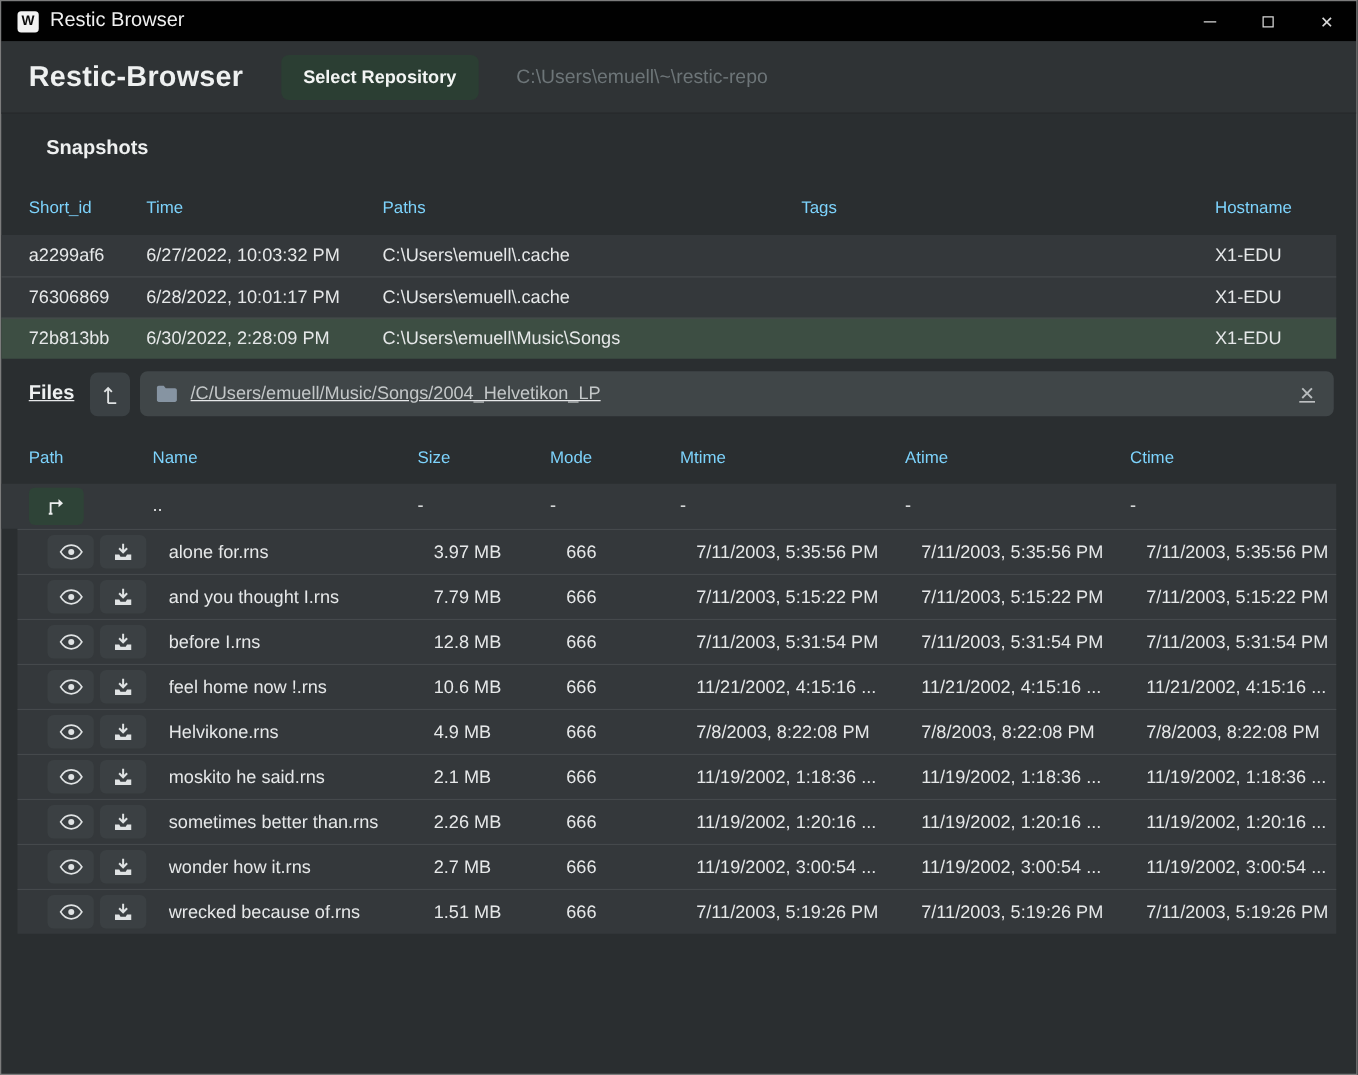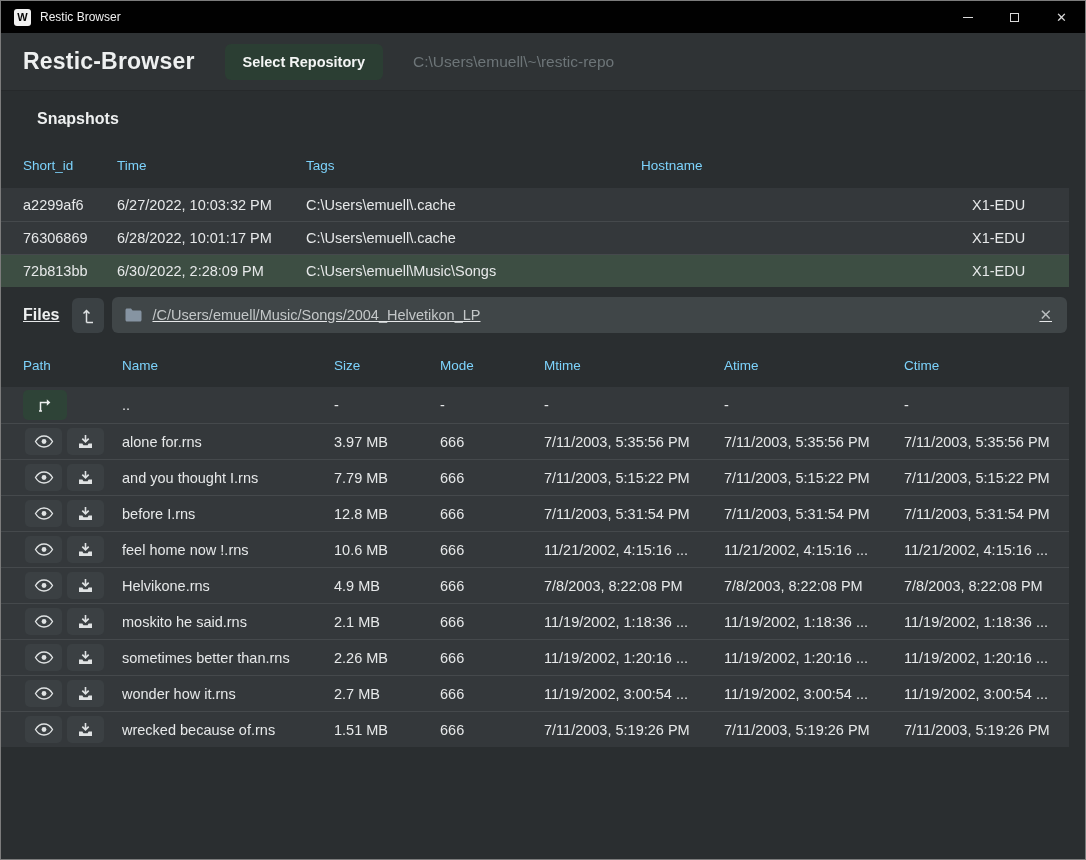--- a/index.html
+++ b/index.html
@@ -9,21 +9,21 @@
     border:1px solid #7c7c7c;
     background:#2a2e30;
     font-family:"Liberation Sans", sans-serif;
     color:#e6e8e9;
     overflow:hidden;
   }
   
   .titlebar { height:32px; background:#010101; display:flex; align-items:center; padding-left:13px; }
   .app-icon { width:17px; height:17px; background:#f2f2f2; border-radius:3px; color:#0a0a0a;
               font-weight:bold; font-size:11px; display:flex; align-items:center; justify-content:center; }
-  .titlebar-title { margin-left:9px; font-size:12px; color:#f0f0f0; }
+  .titlebar-title { margin-left:9px; font-size:16px; color:#f0f0f0; }
   .titlebar-controls { margin-left:auto; display:flex; height:100%; }
   .ctrl { width:47px; height:100%; display:flex; align-items:center; justify-content:center; }
   .min-glyph { width:10px; height:1px; background:#d9d9d9; display:block; }
   .max-glyph { width:9px; height:9px; border:1px solid #d9d9d9; display:block; }
   .close-glyph { font-size:13px; color:#d9d9d9; line-height:1; }
   
   .header { height:58px; background:#2f3335; display:flex; align-items:center; padding:0 22px;
             border-bottom:1px solid #26292b; }
   .app-title { font-size:23px; font-weight:bold; color:#eef0f0; letter-spacing:.2px;text-align:right; }
   .select-repo-btn { margin-left:30px; background:#2b3e33; color:#f3f5f4; font-weight:bold;
@@ -34,21 +34,21 @@
   .section-heading { padding:19px 36px 15px; font-size:16px; font-weight:bold; color:#eef0f0; }
   .snap-grid  { display:grid; grid-template-columns:94px 189px 335px 331px 1fr; padding-left:22px; align-items:center; }
   .files-grid { display:grid; grid-template-columns:99px 212px 106px 104px 180px 180px 1fr; padding-left:22px; align-items:center; }
   .table-header { height:45px; color:#7dd3fc; font-size:13.5px; }
   .files-header { height:44px; }
   .rows { margin-right:16px; }
   .snap-row { height:33px; background:#34383b; font-size:14.5px; cursor:pointer; }
   .snap-row + .snap-row { border-top:1px solid #45494c; }
   .snap-row.selected { background:#3d4e43; }
   .file-row { height:36px; background:#34383b; font-size:14.5px; }
-  .file-row + .file-row { border-top:1px solid #45494c; }
+  .file-row + .file-row { border-top:1px solid #45494c;margin-left:13px; }
   .cell { overflow:hidden; white-space:nowrap; padding-right:10px; }
   .actions { display:flex; align-items:center; }
   
   .files-bar { display:flex; align-items:center; padding:10px 18px 10px 22px;text-decoration:underline; }
   .files-label { font-size:16px; font-weight:bold; color:#eef0f0; }
   .up-btn { margin-left:13px; width:32px; height:35px; border-radius:6px; background:#3b4144;
             border:none; display:flex; align-items:center; justify-content:center; cursor:pointer; }
   .path-bar { flex:1; margin-left:8px; height:36px; background:#404648; border-radius:6px;
               display:flex; align-items:center; padding:0 13px; }
   .path-text { margin-left:10px; flex:1; font-size:14.5px; color:#c3c7c8; overflow:hidden; white-space:nowrap; }
@@ -83,20 +83,21 @@
   <span class="app-title">Restic-Browser</span>
   <button class="select-repo-btn">Select Repository</button>
   <span class="repo-path">C:\Users\emuell\~\restic-repo</span>
 </div>
 
 <div class="section-heading">Snapshots</div>
 
 <div class="snap-grid table-header">
   <div class="cell">Short_id</div>
   <div class="cell">Time</div>
+  <div class="cell">Paths</div>
   <div class="cell">Tags</div>
   <div class="cell">Hostname</div>
 </div>
 <div class="rows">
     <div class="snap-grid snap-row">
       <div class="cell">a2299af6</div>
       <div class="cell">6/27/2022, 10:03:32 PM</div>
       <div class="cell">C:\Users\emuell\.cache</div>
       <div class="cell"></div>
       <div class="cell">X1-EDU</div>

